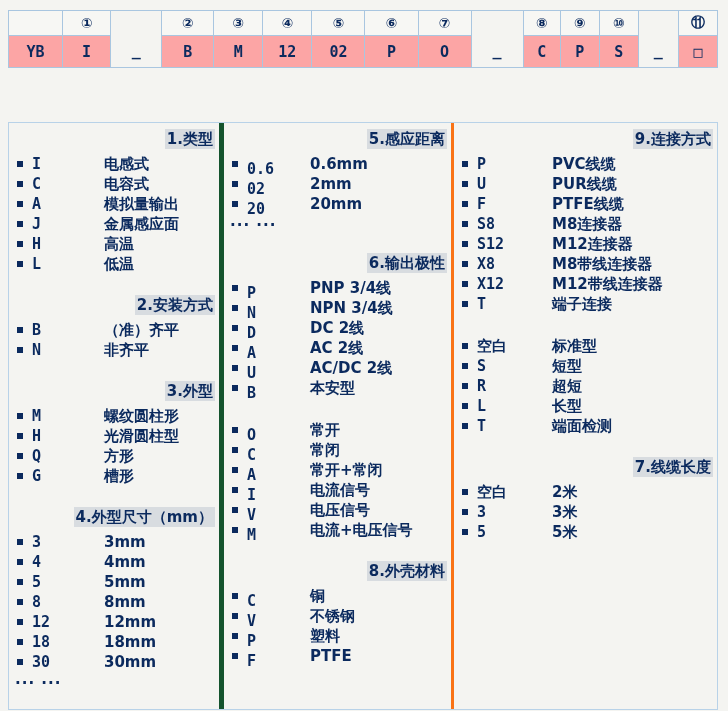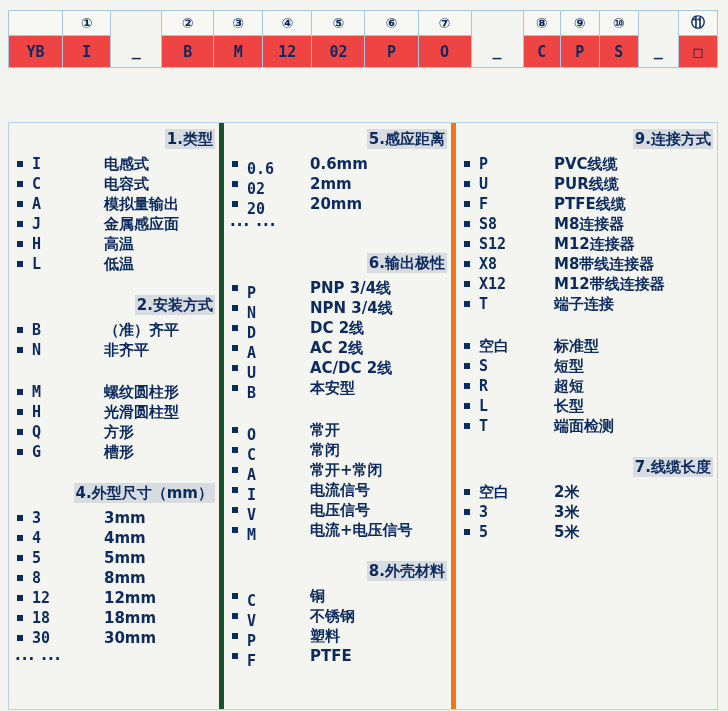--- a/index.html
+++ b/index.html
@@ -26,21 +26,21 @@
     text-align: center;
     overflow: hidden;
   }
   td.num {
     background: #f7f7f4;
     height: 25px;
     border-bottom: 3px solid #aac7e2;
     font-size: 14px;
   }
   td.code {
-    background: #ef4444;
+    background: #fca5a5;
     height: 32px;
     font-family: "DejaVu Sans Mono", monospace;
     font-size: 15px;
   }
   td.gap {
     background: #f4f4f1;
     vertical-align: bottom;
     padding-bottom: 7px;
     font-family: "DejaVu Sans Mono", monospace;
     font-size: 15px;
@@ -51,21 +51,21 @@
     position: absolute;
     left: 8px; top: 112px;
     width: 710px; height: 588px;
     display: flex;
     border: 1px solid #b8d2e8;
     background: transparent;
   }
   .panel { padding: 7px 4px 0 6px; }
   .panel-1 { width: 210px; }
   .panel-2 { width: 232px; border-left: 5px solid #14532d; }
-  .panel-3 { flex: 1; border-left: 5px solid #f97316; }
+  .panel-3 { flex: 1; border-left: 3px solid #f97316; }
 
   .section { margin-bottom: 22px; }
   .section-title { height: 18px; line-height: 18px; margin-bottom: 6px; font-size: 15px; white-space: nowrap; text-align: right; }
   .section-title .hl { background: #d8dce0; padding: 1px 2px; }
 
   .row { display: flex; align-items: center; height: 20px; padding-left: 2px; white-space: nowrap; }
   .bullet {
     width: 6px; height: 6px;
     background: #0b2a5e;
     margin-right: 9px;
@@ -182,20 +182,21 @@
             <span class="code-col">B</span>
             <span class="desc-col">（准）齐平</span>
           </div>
           <div class="row">
             <span class="bullet"></span>
             <span class="code-col">N</span>
             <span class="desc-col">非齐平</span>
           </div>
         </div>
         <div class="section">
+          <div class="section-title"><span class="hl">3.外型</span></div>
           <div class="row">
             <span class="bullet"></span>
             <span class="code-col">M</span>
             <span class="desc-col">螺纹圆柱形</span>
           </div>
           <div class="row">
             <span class="bullet"></span>
             <span class="code-col">H</span>
             <span class="desc-col">光滑圆柱型</span>
           </div>

